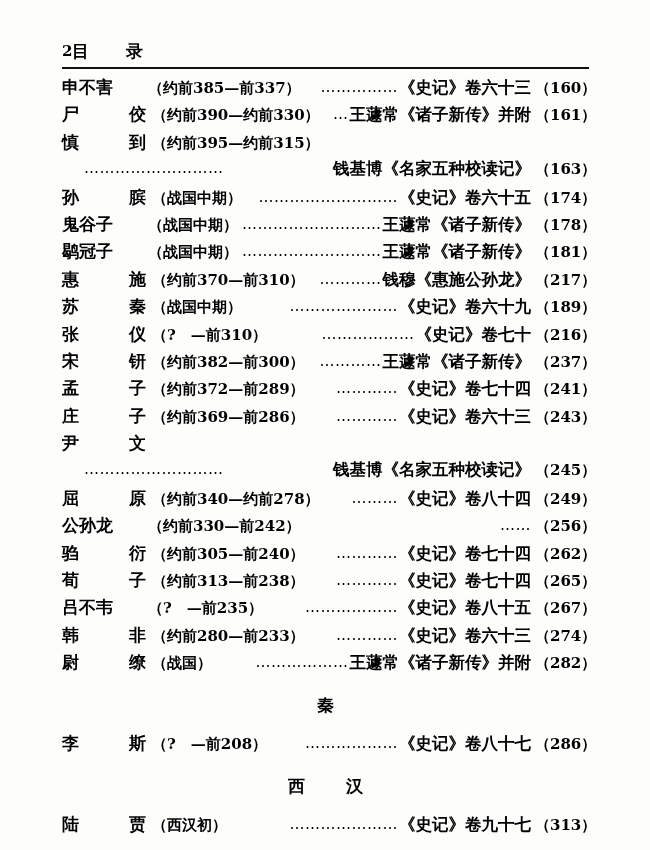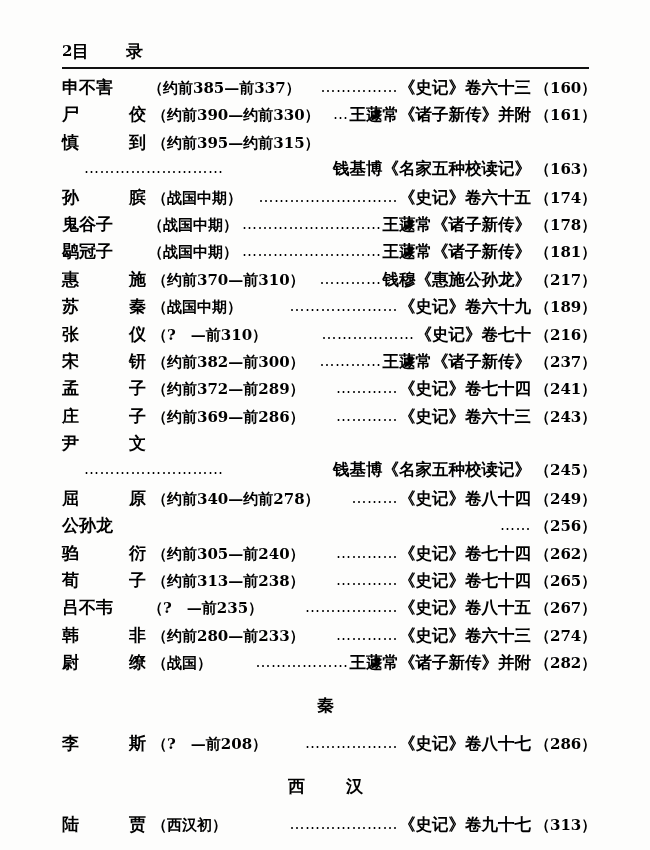--- a/index.html
+++ b/index.html
@@ -343,20 +343,21 @@
         </div>
         <div class="source">《史记》卷八十四</div>
         <div class="pagenum">（249）</div>
       </div>
       <div class="row">
         <div class="name tight">
           <span>公</span>
           <span>孙</span>
           <span>龙</span>
         </div>
+        <div class="dates">（约前330—前242）</div>
         <div class="leader">
           <span>……</span>
         </div>
         <div class="pagenum">（256）</div>
       </div>
       <div class="row">
         <div class="name" style="justify-content: space-between; padding-right: 4px;">
           <span>驺</span>
           <span>衍</span>
         </div>

